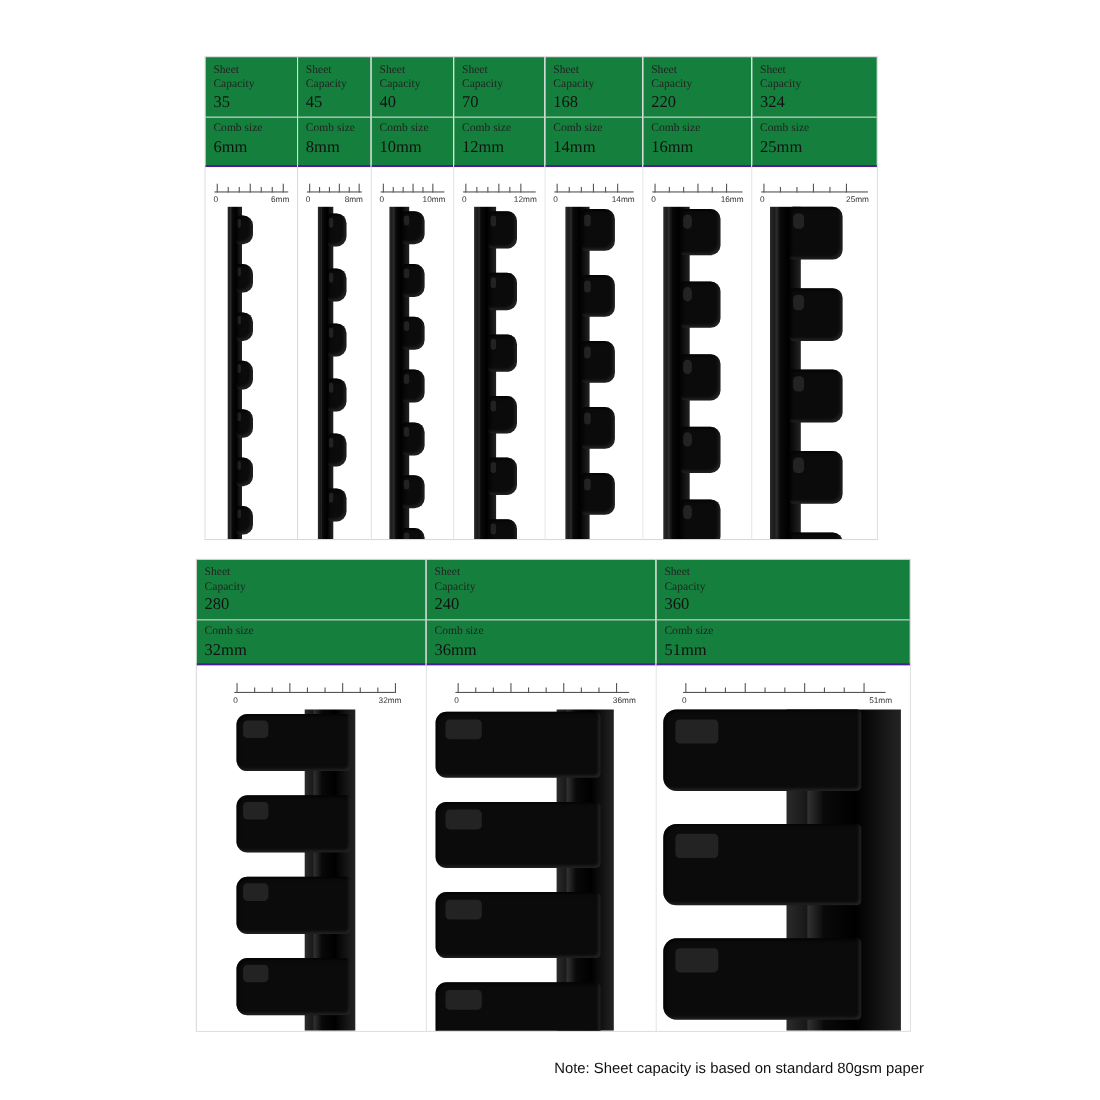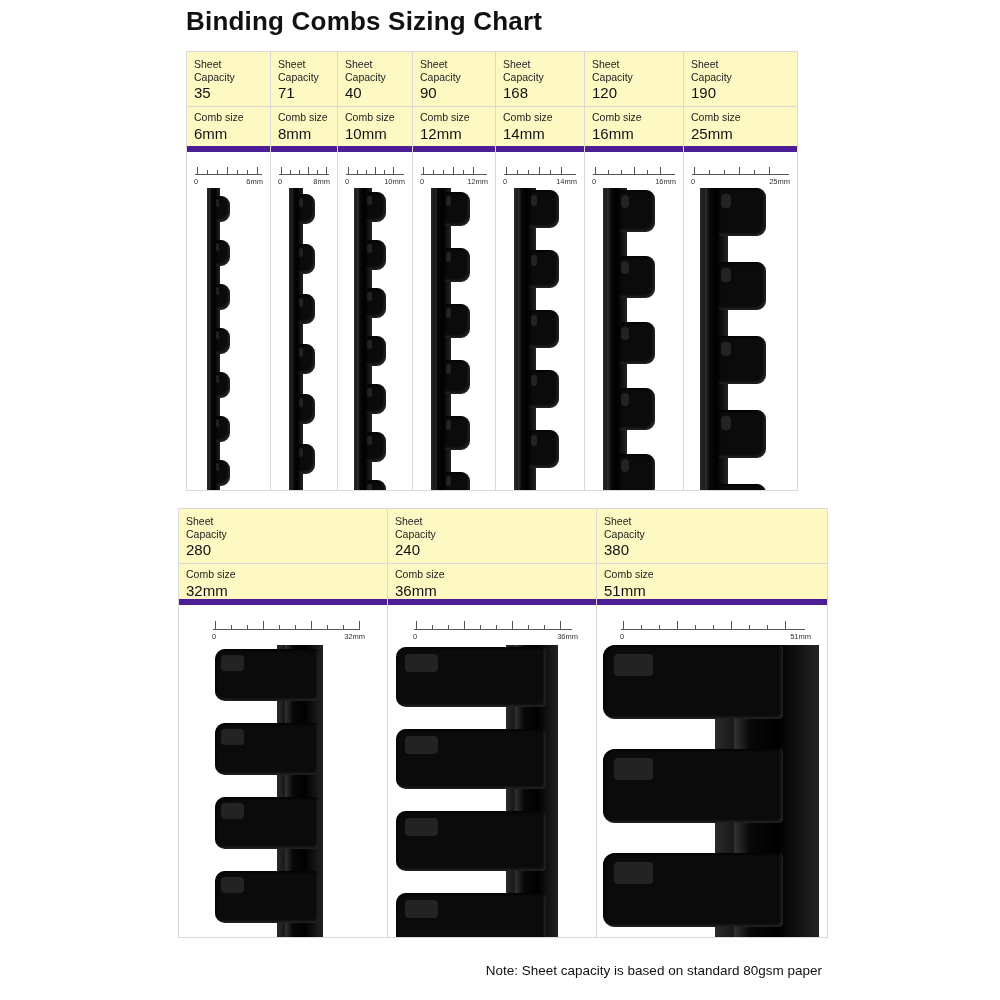--- a/index.html
+++ b/index.html
@@ -47,24 +47,25 @@
   }
   .cell {
     border: 1px solid #d9d9d9;
     margin-right: -1px;
     box-sizing: border-box;
     background: #ffffff;
     display: flex;
     flex-direction: column;
   }
   .header {
-    background: #fef9c3;
-    border-bottom: 6px solid #4c1d95;
+    background: #15803d;
+    border-bottom: 2px solid #4c1d95;
     padding: 6px 7px 5px 7px;
     box-sizing: border-box;
+    font-family: Liberation Serif, serif;
   }
   .lbl {
     font-size: 10.5px;
     line-height: 12.5px;
     color: #222;
   }
   .val {
     font-size: 15px;
     line-height: 18px;
     color: #111;
@@ -144,32 +145,31 @@
     left: 6%;
     top: 12%;
     width: 22%;
     height: 30%;
     background: rgba(255,255,255,0.10);
     border-radius: 4px;
   }
 
   .note {
     position: absolute;
-    right: 178px;
+    right: 160px;
     bottom: 22px;
     font-size: 13.5px;
     color: #111;
   }
 </style>
 </head>
 <body>
 
 <div class="page">
 
-  <div class="title">Binding Combs Sizing Chart</div>
 
   <div class="row1">
 
     <div class="cell" style="width:85px;height:440px;">
       <div class="header" style="height:100px;">
         <div class="lbl">Sheet</div>
         <div class="lbl">Capacity</div>
         <div class="val">35</div>
         <div class="hdr-div"></div>
         <div class="lbl">Comb size</div>
@@ -198,21 +198,21 @@
           <div class="tooth" style="left:8px;top:228px;width:15px;height:26px;"></div>
           <div class="tooth" style="left:8px;top:272px;width:15px;height:26px;"></div>
         </div>
       </div>
     </div>
 
     <div class="cell" style="width:68px;height:440px;">
       <div class="header" style="height:100px;">
         <div class="lbl">Sheet</div>
         <div class="lbl">Capacity</div>
-        <div class="val">71</div>
+        <div class="val">45</div>
         <div class="hdr-div"></div>
         <div class="lbl">Comb size</div>
         <div class="val">8mm</div>
       </div>
       <div class="combzone">
         <div class="ruler">
           <div class="bar"></div>
           <div class="tick" style="left:10px;height:8px;"></div>
           <div class="tick" style="left:19px;height:5px;"></div>
           <div class="tick" style="left:28px;height:5px;"></div>
@@ -265,21 +265,21 @@
           <div class="tooth" style="left:12px;top:244px;width:20px;height:30px;"></div>
           <div class="tooth" style="left:12px;top:292px;width:20px;height:30px;"></div>
         </div>
       </div>
     </div>
 
     <div class="cell" style="width:84px;height:440px;">
       <div class="header" style="height:100px;">
         <div class="lbl">Sheet</div>
         <div class="lbl">Capacity</div>
-        <div class="val">90</div>
+        <div class="val">70</div>
         <div class="hdr-div"></div>
         <div class="lbl">Comb size</div>
         <div class="val">12mm</div>
       </div>
       <div class="combzone">
         <div class="ruler">
           <div class="bar"></div>
           <div class="tick" style="left:10px;height:8px;"></div>
           <div class="tick" style="left:20px;height:5px;"></div>
           <div class="tick" style="left:30px;height:5px;"></div>
@@ -331,21 +331,21 @@
           <div class="tooth" style="left:15px;top:242px;width:30px;height:38px;"></div>
 
         </div>
       </div>
     </div>
 
     <div class="cell" style="width:100px;height:440px;">
       <div class="header" style="height:100px;">
         <div class="lbl">Sheet</div>
         <div class="lbl">Capacity</div>
-        <div class="val">120</div>
+        <div class="val">220</div>
         <div class="hdr-div"></div>
         <div class="lbl">Comb size</div>
         <div class="val">16mm</div>
       </div>
       <div class="combzone">
         <div class="ruler">
           <div class="bar"></div>
           <div class="tick" style="left:10px;height:8px;"></div>
           <div class="tick" style="left:23px;height:5px;"></div>
           <div class="tick" style="left:36px;height:5px;"></div>
@@ -364,21 +364,21 @@
           <div class="tooth" style="left:16px;top:266px;width:36px;height:42px;"></div>
 
         </div>
       </div>
     </div>
 
     <div class="cell" style="width:115px;height:440px;">
       <div class="header" style="height:100px;">
         <div class="lbl">Sheet</div>
         <div class="lbl">Capacity</div>
-        <div class="val">190</div>
+        <div class="val">324</div>
         <div class="hdr-div"></div>
         <div class="lbl">Comb size</div>
         <div class="val">25mm</div>
       </div>
       <div class="combzone">
         <div class="ruler">
           <div class="bar"></div>
           <div class="tick" style="left:10px;height:8px;"></div>
           <div class="tick" style="left:25px;height:5px;"></div>
           <div class="tick" style="left:40px;height:5px;"></div>
@@ -473,21 +473,21 @@
           <div class="tooth" style="left:0px;top:248px;width:150px;height:60px;border-radius:10px 4px 4px 10px;"></div>
 
         </div>
       </div>
     </div>
 
     <div class="cell" style="width:232px;height:430px;">
       <div class="header" style="height:96px;">
         <div class="lbl">Sheet</div>
         <div class="lbl">Capacity</div>
-        <div class="val">380</div>
+        <div class="val">360</div>
         <div class="hdr-div"></div>
         <div class="lbl">Comb size</div>
         <div class="val">51mm</div>
       </div>
       <div class="combzone">
         <div class="ruler" style="top:10px;">
           <div class="bar" style="left:24px;right:22px;"></div>
           <div class="tick" style="left:26px;height:9px;"></div>
           <div class="tick" style="left:44px;height:5px;"></div>
           <div class="tick" style="left:62px;height:5px;"></div>

